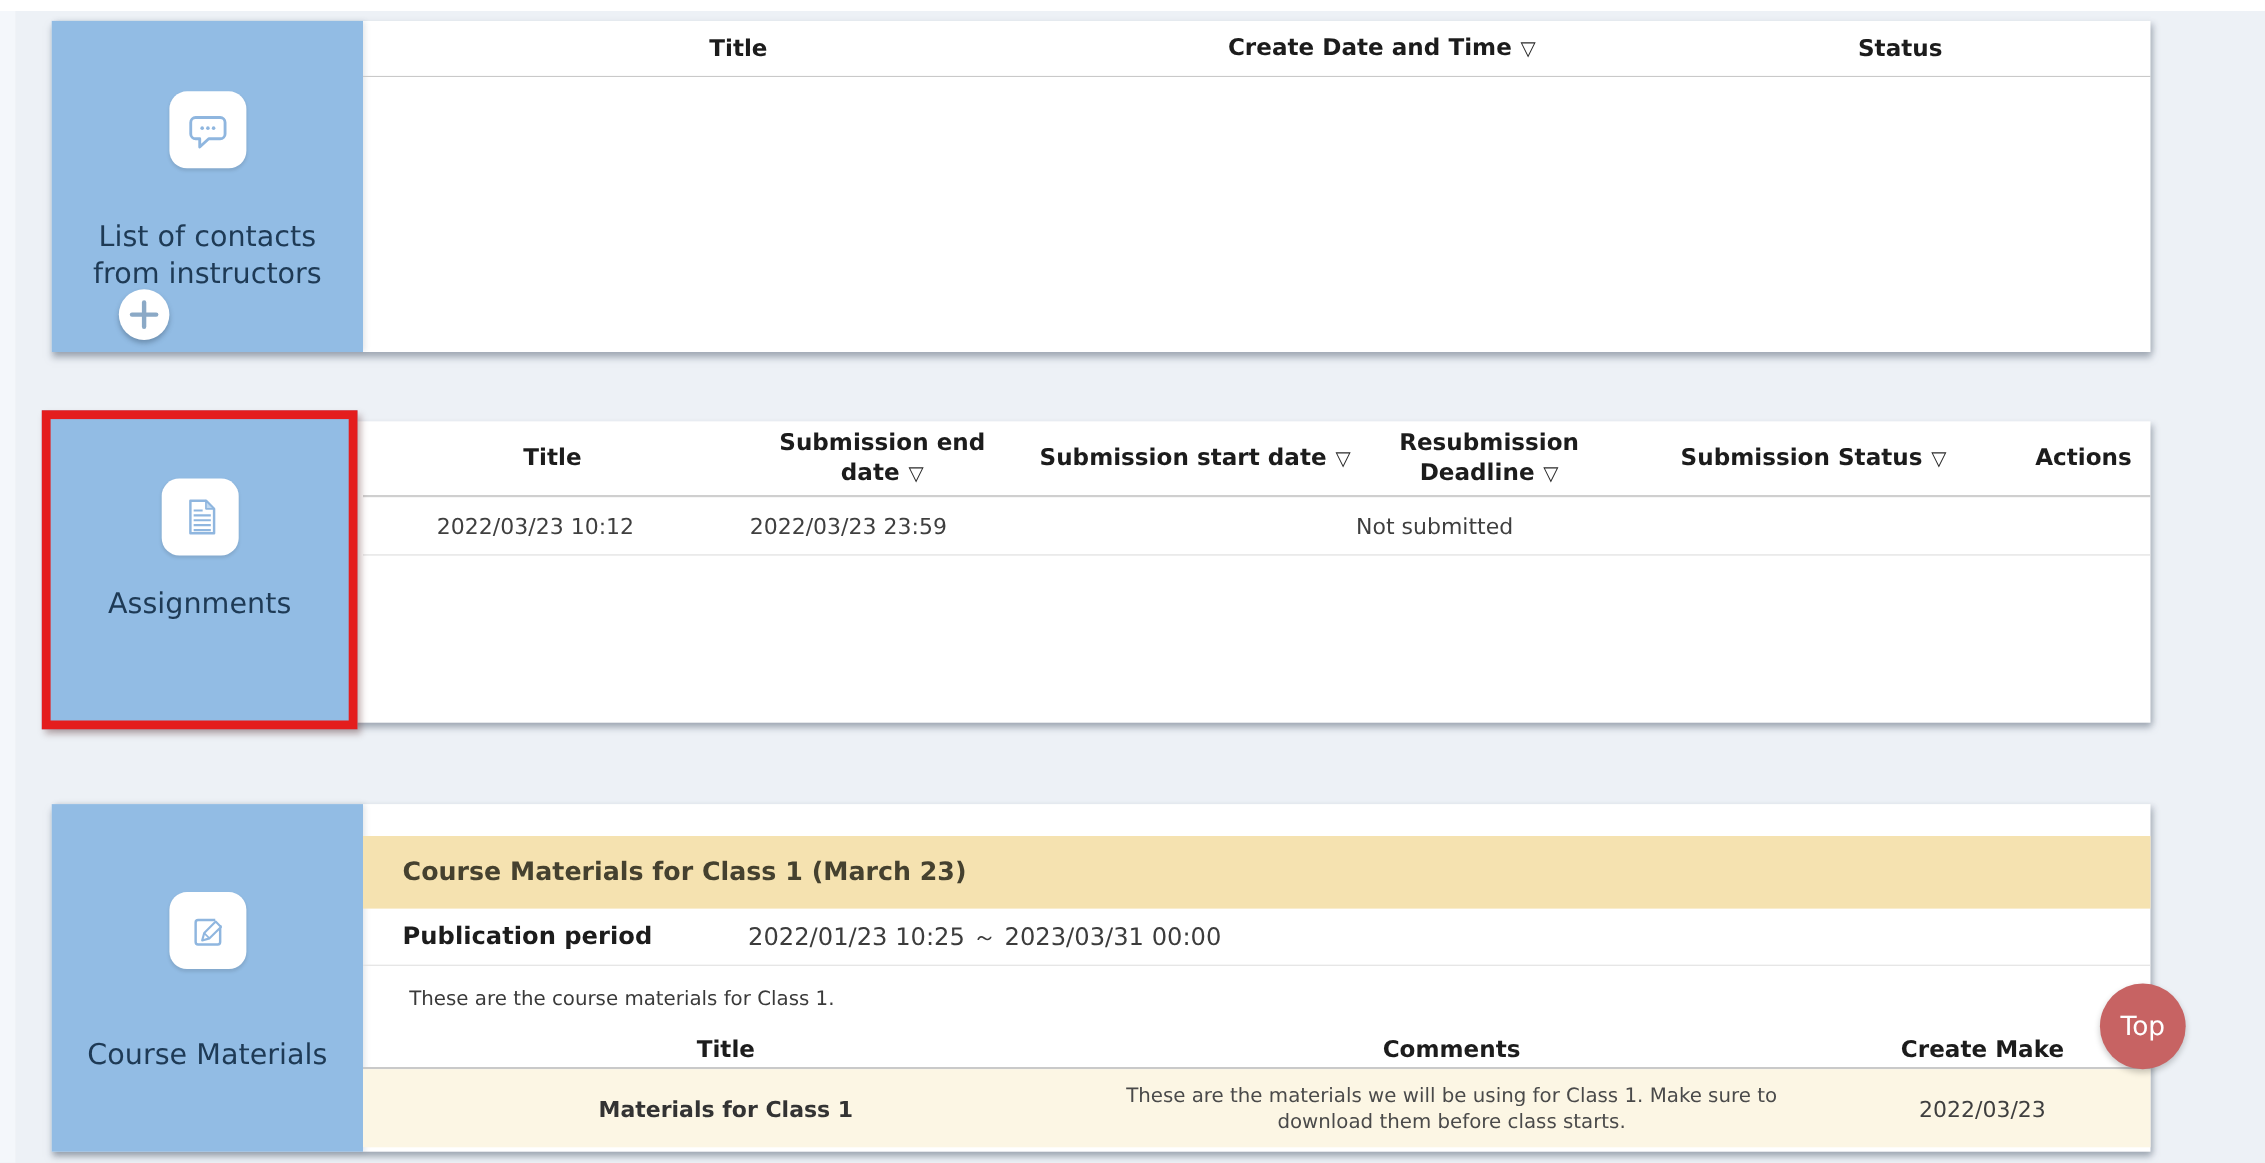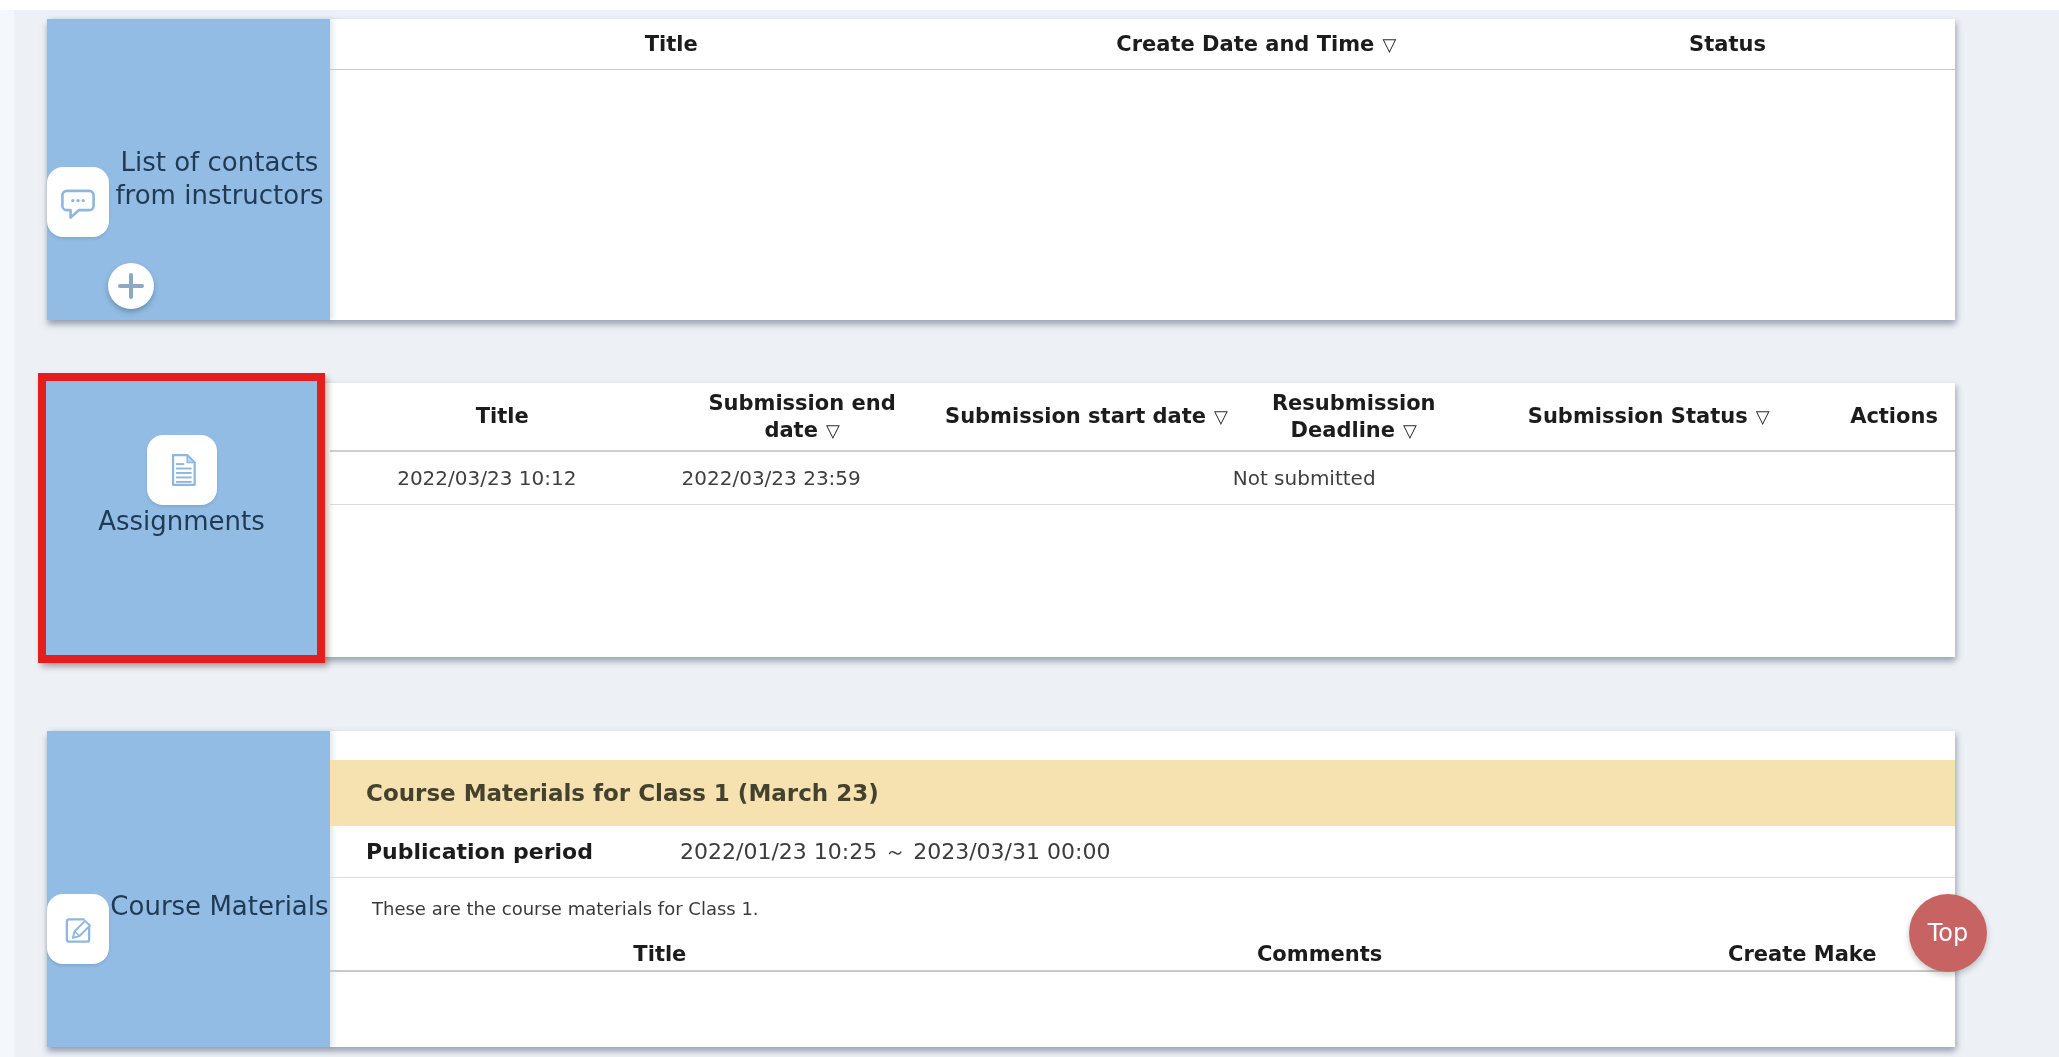--- a/index.html
+++ b/index.html
@@ -27,21 +27,21 @@
     box-shadow:0 5px 6px rgba(120,131,145,.55), 3px 2px 5px rgba(120,131,145,.28);
   }
   #card-contacts{top:19px;height:301px;}
   #card-assignments{top:383px;height:274px;}
   #card-materials{top:731px;height:316px;}
 
   .tile{
     position:absolute;left:0;top:0;width:283px;height:100%;
     background:var(--accent-blue);
     box-shadow:3px 0 5px rgba(70,90,110,.15);
-    display:flex;flex-direction:row;align-items:center;
+    display:flex;flex-direction:column;align-items:center;gap:28px;
   }
   .tile-label{
     color:var(--navy-text);font-size:26px;line-height:33px;text-align:center;
     width:250px;
   }
   .icon-box{
     width:70px;height:70px;background:#fff;border-radius:16px;
     display:flex;align-items:center;justify-content:center;
     box-shadow:0 2px 3px rgba(0,0,0,.10);
   }
@@ -53,21 +53,21 @@
   
   #tile-assignments{
     position:absolute;left:-9px;top:-10px;width:287px;height:290px;
     background:var(--accent-blue);
     border:8px solid var(--highlight-red);
     display:flex;flex-direction:column;align-items:center;
     box-shadow:3px 4px 6px rgba(90,40,40,.35);
     z-index:5;
   }
   #tile-assignments .icon-box{margin-top:54px;}
-  #tile-assignments .tile-label{}
+  #tile-assignments .tile-label{margin-top:28px;}
 
   .content{position:absolute;left:283px;top:0;right:0;bottom:0;}
 
   .thead{display:flex;}
   .th{
     display:flex;align-items:center;justify-content:center;
     font-weight:bold;font-size:21px;color:#1c1c1c;text-align:center;
   }
   .th-inner{text-align:center;line-height:27px;padding:0 4px;}
   .sort{font-weight:400;font-size:18px;margin-left:8px;color:#2a2a2a;}
@@ -233,16 +233,23 @@
       <div class="th m-col1">
         <div class="th-inner"><span>Title</span></div>
       </div>
       <div class="th m-col2">
         <div class="th-inner"><span>Comments</span></div>
       </div>
       <div class="th m-col3">
         <div class="th-inner"><span>Create Make</span></div>
       </div>
     </div>
+    <div class="mat-row">
+      <div class="td strong m-col1">Materials for Class 1</div>
+      <div class="td m-col2">
+        <div class="comments-text">These are the materials we will be using for Class 1. Make sure to download them before class starts.</div>
+      </div>
+      <div class="td m-col3">2022/03/23</div>
+    </div>
   </div>
 </div>
 
 <div class="top-btn">Top</div>
 
 </body></html>

